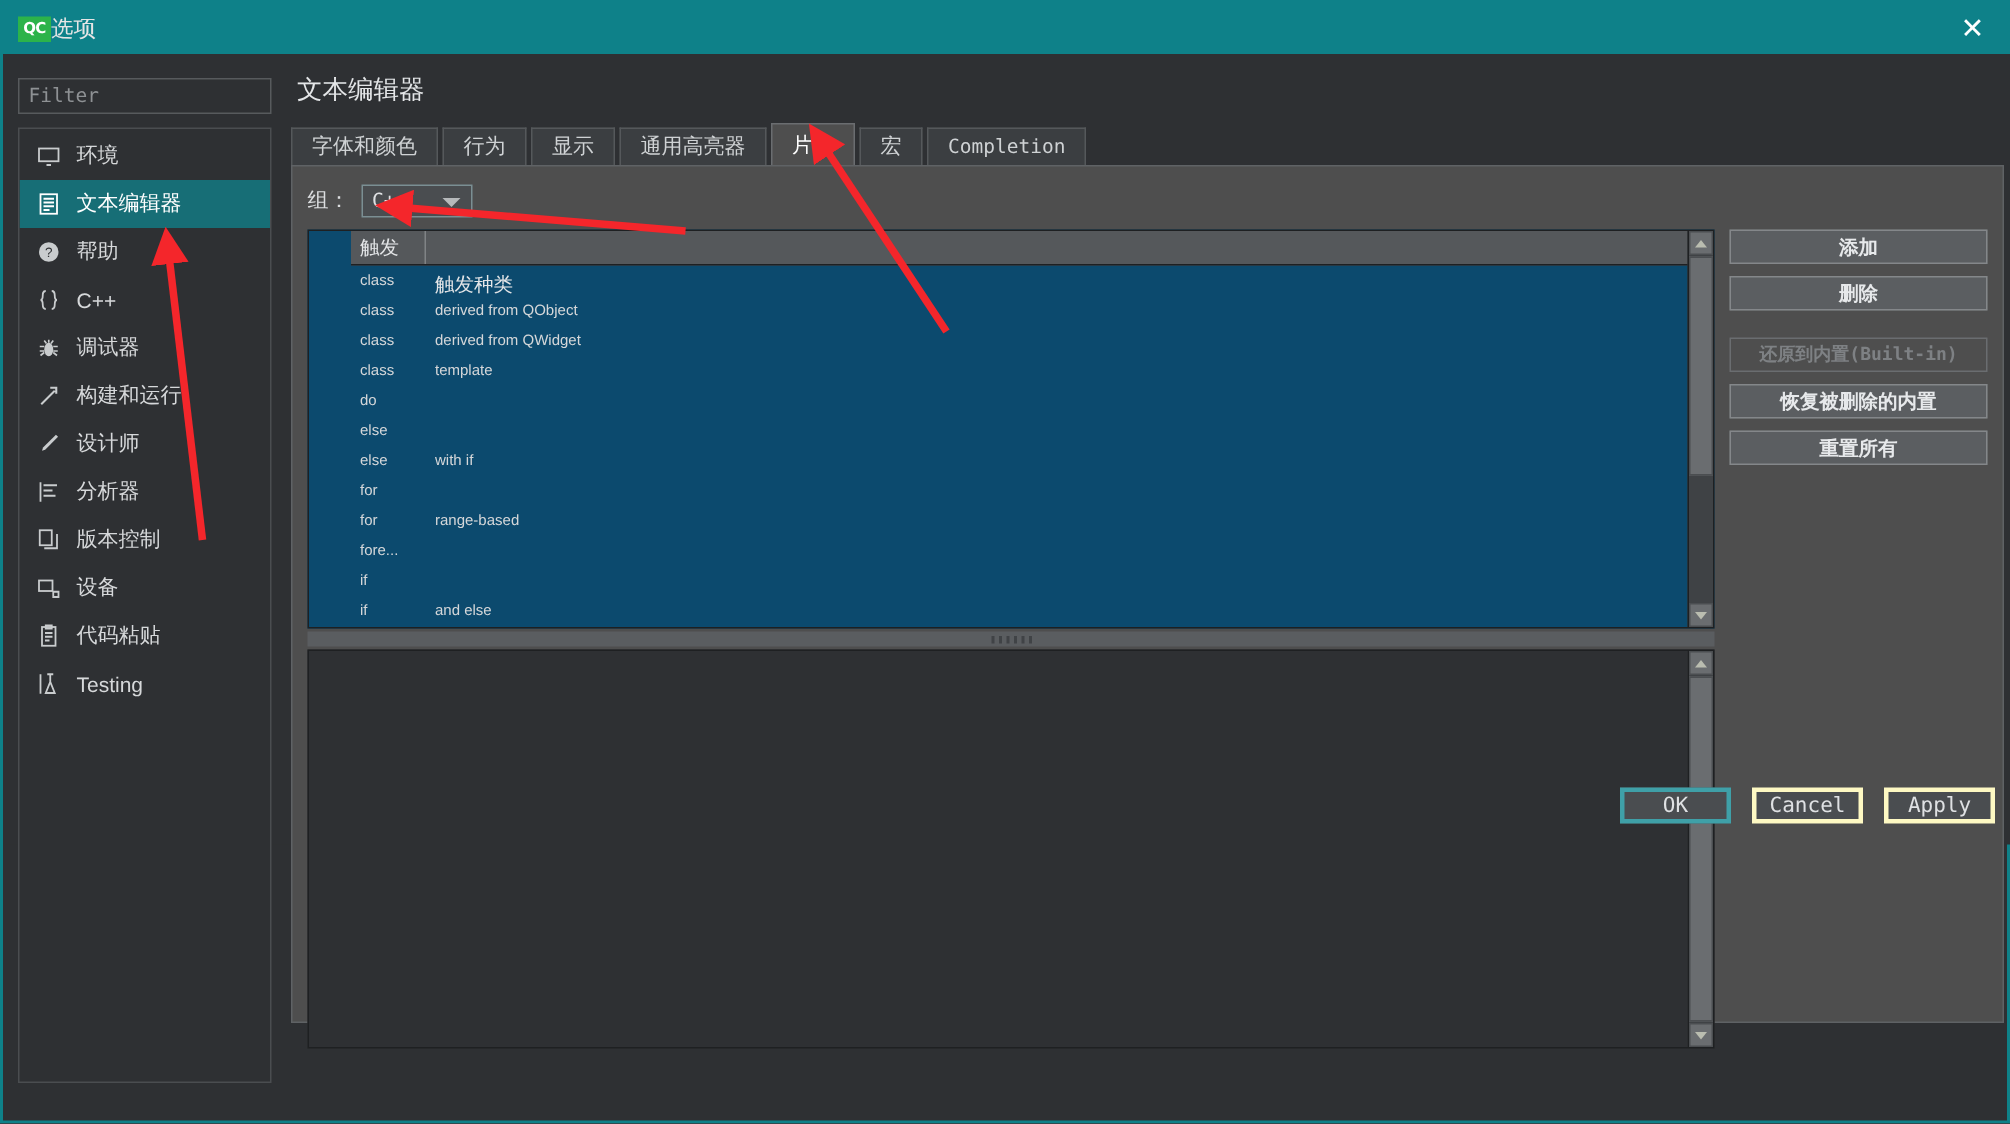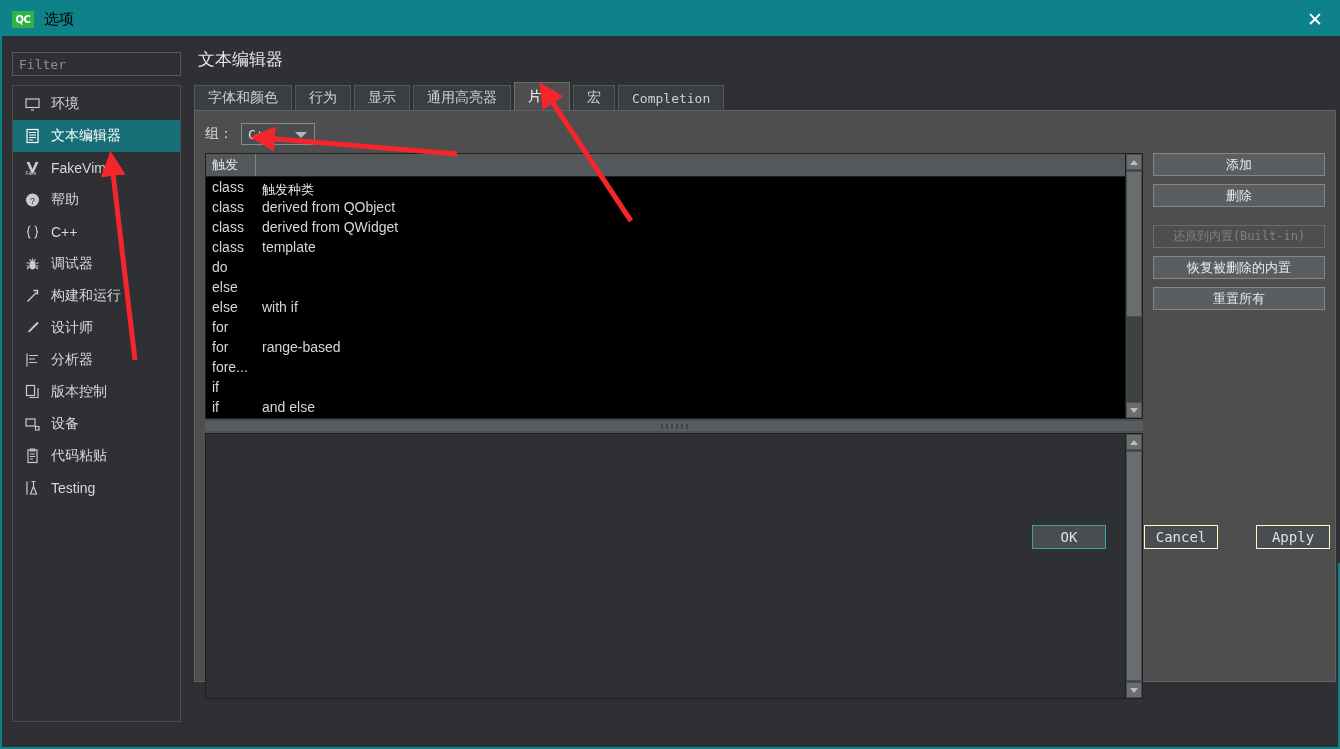--- a/index.html
+++ b/index.html
@@ -20,21 +20,21 @@
     position:absolute;left:0;top:0;width:1336px;height:34px;
     background:#0e8189;display:flex;align-items:center;
   }
   .app-icon{
     width:22px;height:17px;margin-left:10px;background:#2cb34a;
     color:#ffffff;font-size:10px;font-weight:bold;
     display:flex;align-items:center;justify-content:center;
     font-family:"DejaVu Sans",sans-serif;letter-spacing:-0.5px;
   }
   .title-text{
-    margin-left:10px;color:#000000;font-size:15px;
+    color:#e5e5e5;font-size:15px;
   }
   .close-btn{
     position:absolute;right:0;top:0;width:46px;height:34px;
     display:flex;align-items:center;justify-content:center;
     color:#ffffff;font-size:19px;line-height:1;cursor:pointer;
   }
   
   .content{
     position:absolute;left:2px;top:34px;width:1336px;height:527px;
     background:#2e3033;
@@ -107,31 +107,31 @@
   }
   .combo-arrow{
     position:absolute;right:7px;top:8px;width:0;height:0;
     border-left:6px solid transparent;border-right:6px solid transparent;
     border-top:6px solid #b6b9bb;
   }
   
   .table-wrap{
     box-sizing:border-box;
     position:absolute;left:10px;top:42px;width:938px;height:266px;
-    border:1px solid #1e2022;background:#000000;overflow:hidden;
+    border:1px solid #1e2022;background:#0c4a6e;overflow:hidden;padding-left:28px;
   }
   .tbl-head{
     display:flex;height:22px;background:#55585b;
     border-bottom:1px solid #1e2022;color:#e3e5e7;font-size:13px;
   }
   .th{display:flex;align-items:center;padding-left:6px;box-sizing:border-box;}
   .th.c1{width:50px;border-right:1px solid #808386;}
   .th.c2{flex:1;margin-top:36px;}
   .tbl-body{height:242px;overflow:hidden;}
-  .tr{display:flex;height:20px;color:#d5d7d9;font-size:14px;align-items:center;}
+  .tr{display:flex;height:20px;color:#d5d7d9;font-size:10px;align-items:center;}
   .td{display:flex;align-items:center;padding-left:6px;box-sizing:border-box;}
   .td.c1{width:50px;}
   .td.c2{flex:1;}
   
   .vscroll{
     position:absolute;top:0;right:0;width:16px;height:100%;
     background:#3f4245;border-left:1px solid #1e2022;
   }
   .sb-btn{
     box-sizing:border-box;
@@ -164,43 +164,42 @@
   .splitter-dots i{width:2px;height:5px;background:#404346;display:block;}
   
   .detail-pane{
     box-sizing:border-box;
     position:absolute;left:10px;top:322px;width:938px;height:266px;
     border:1px solid #1e2022;background:#2e3033;overflow:hidden;
   }
   
   .side-btns{
     position:absolute;left:958px;top:42px;width:172px;
-    display:flex;flex-direction:column;gap:8px;
+    display:flex;flex-direction:column;gap:8px;font-weight:bold;
   }
   .btn{
     box-sizing:border-box;
     height:23px;background:#5b5e61;border:1px solid #84878a;
     color:#e7e9eb;font-size:13px;display:flex;align-items:center;
     justify-content:center;cursor:pointer;white-space:nowrap;
   }
   .btn.disabled{
     background:#4e4e4e;border-color:#6a6d70;color:#7e8184;cursor:default;
     font-family:"DejaVu Sans Mono","Liberation Mono",monospace;font-size:12px;margin-top:10px;
   }
   
   .dlg-btns{
     position:absolute;right:10px;bottom:14px;display:flex;gap:14px;
   }
   .dlg-btn{
     box-sizing:border-box;
-    width:74px;height:24px;background:#4a4d50;border:1px solid #fef9c3;
+    width:74px;height:24px;background:#4a4d50;border:3px solid #fef9c3;
     color:#dfe1e3;font-size:14px;display:flex;align-items:center;
     justify-content:center;cursor:pointer;
     font-family:"DejaVu Sans Mono","Liberation Mono",monospace;
-    margin-left:24px;
   }
   .dlg-btn.default{border-color:#3fa0a8;}
   
   .overlay{position:absolute;left:0;top:0;width:1340px;height:749px;pointer-events:none;}
 </style>
 </head>
 <body>
 
 <div class="window">
 
@@ -225,29 +224,20 @@
             <span class="nav-label">环境</span>
           </div>
           <div class="nav-item selected">
             <span class="nav-ico">
               <svg width="17" height="16" viewBox="0 0 16 16" fill="none" stroke="currentColor" stroke-width="1.2">
                 <rect x="2.5" y="1.5" width="11" height="13"></rect>
                 <path d="M4.5 4.5h7M4.5 7h7M4.5 9.5h7M4.5 12h4"></path>
               </svg>
             </span>
             <span class="nav-label">文本编辑器</span>
-          </div>
-          <div class="nav-item">
-            <span class="nav-ico">
-              <svg width="17" height="16" viewBox="0 0 16 16" fill="currentColor">
-                <path d="M2 2h3l3 7 3-7h3l-5 11H7z"></path>
-                <text x="1" y="15" font-size="5" fill="currentColor">Fake</text>
-              </svg>
-            </span>
-            <span class="nav-label">FakeVim</span>
           </div>
           <div class="nav-item">
             <span class="nav-ico">
               <svg width="17" height="16" viewBox="0 0 16 16" fill="currentColor">
                 <circle cx="8" cy="8" r="6.5"></circle>
                 <text x="8" y="11.5" font-size="9" text-anchor="middle" fill="#2e3033" font-family="sans-serif">?</text>
               </svg>
             </span>
             <span class="nav-label">帮助</span>
           </div>

